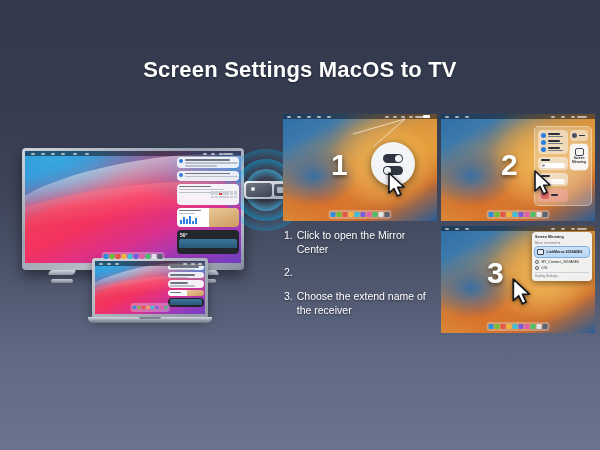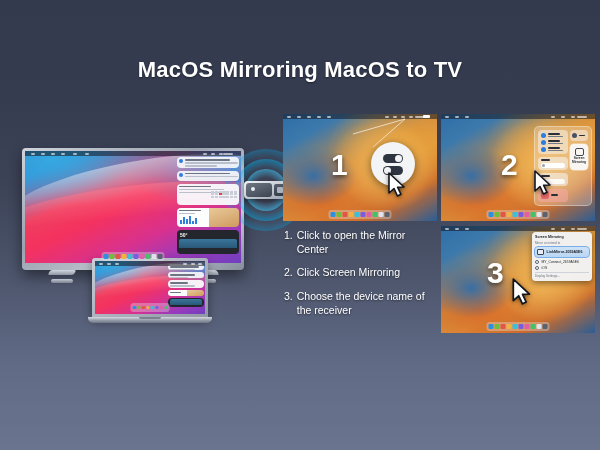--- a/index.html
+++ b/index.html
@@ -250,21 +250,21 @@
   .instructions{
     position:absolute; left:284px; top:228px; width:152px; color:#fff;
     font-size:10.5px; line-height:1.35; text-shadow:0 1px 2px rgba(0,0,0,.5);
   }
   .instructions li{ list-style:none; margin-bottom:9px; display:flex; gap:4px; }
   .instructions .n{ flex:0 0 auto; }
 </style>
 </head>
 <body>
 
-<div class="title">MacOS Mirroring MacOS to TV</div>
+<div class="title">Screen Settings MacOS to TV</div>
 
 <div class="tv">
   <div class="tv-bezel">
     <div class="tv-screen">
       <div class="bigsur"></div>
       <div class="menubar">
         <i style="left:6px"></i>
           <i style="left:16px"></i>
           <i style="left:26px"></i>
         <i style="left:36px"></i>
@@ -607,19 +607,18 @@
   </div>
 </div>
 
 <ol class="instructions">
   <li>
     <span class="n">1.</span>
     <span>Click to open the Mirror Center</span>
   </li>
   <li>
     <span class="n">2.</span>
-    <span>Click Screen Mirroring</span>
   </li>
   <li>
     <span class="n">3.</span>
-    <span>Choose the device name of the receiver</span>
+    <span>Choose the extend name of the receiver</span>
   </li>
 </ol>
 
 </body></html>

